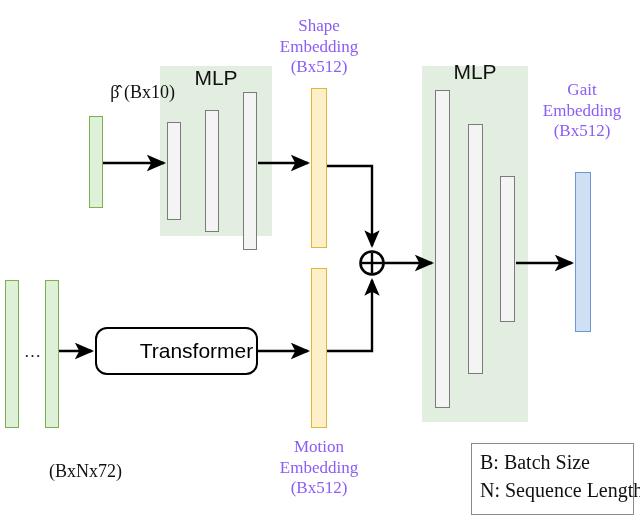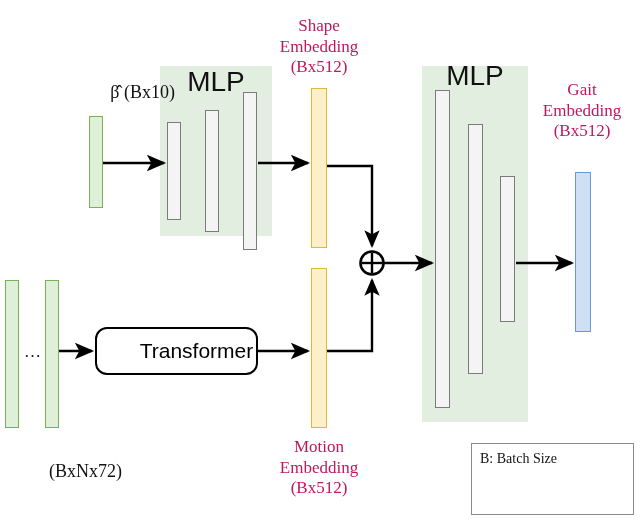--- a/index.html
+++ b/index.html
@@ -24,32 +24,32 @@
 
   
   .blue-bar{background:#cfe0f5;border:1.6px solid #6b97d4;box-sizing:border-box;}
 
   
   .transformer-box{background:#ffffff;border:2.4px solid #000;border-radius:12px;
        box-sizing:border-box;display:flex;align-items:center;justify-content:center;
        font-family:"Liberation Sans", sans-serif;font-size:21px;color:#000;padding-left:40px;}
 
   
-  .label{font-family:"Liberation Serif", serif;font-size:17px;color:#be185d;
+  .label{font-family:"Liberation Serif", serif;font-size:17px;color:#8b5cf6;
         text-align:center;line-height:1.22;white-space:pre-line;}
-  .mlp-title{font-family:"Liberation Sans", sans-serif;font-size:28px;color:#111;
+  .mlp-title{font-family:"Liberation Sans", sans-serif;font-size:21px;color:#111;
         text-align:center;}
   .math{font-family:"Liberation Serif", serif;font-size:18px;color:#111;text-align:right;}
   .dots{font-family:"Liberation Serif", serif;font-size:17px;color:#111;letter-spacing:1px;}
 
   
   .legend-box{border:1.4px solid #8a8a8a;background:#fff;box-sizing:border-box;
         padding:5px 8px 6px 8px;}
   .legend-row{display:flex;align-items:center;font-family:"Liberation Serif", serif;
-        font-size:14px;color:#111;line-height:1.38;white-space:nowrap;}
+        font-size:20px;color:#111;line-height:1.38;white-space:nowrap;}
 
   svg.wires{position:absolute;left:0;top:0;width:640px;height:520px;
         pointer-events:none;overflow:visible;}
 </style>
 </head>
 <body>
 
 <div id="canvas">
 
   <div class="abs mlp-panel" style="left:160px;top:66px;width:112px;height:170px;"></div>
@@ -123,15 +123,18 @@
 
     <line x1="384" y1="263" x2="432" y2="263" stroke="#000" stroke-width="2.6" marker-end="url(#arrow)"></line>
 
     <line x1="516" y1="263" x2="572" y2="263" stroke="#000" stroke-width="2.6" marker-end="url(#arrow)"></line>
   </svg>
 
   <div class="abs legend-box" style="left:471px;top:443px;width:163px;height:72px;">
     <div class="legend-row">
       <span>B: Batch Size</span>
     </div>
+    <div class="legend-row">
+      <span>N: Sequence Length</span>
+    </div>
   </div>
 
 </div>
 
 </body></html>

